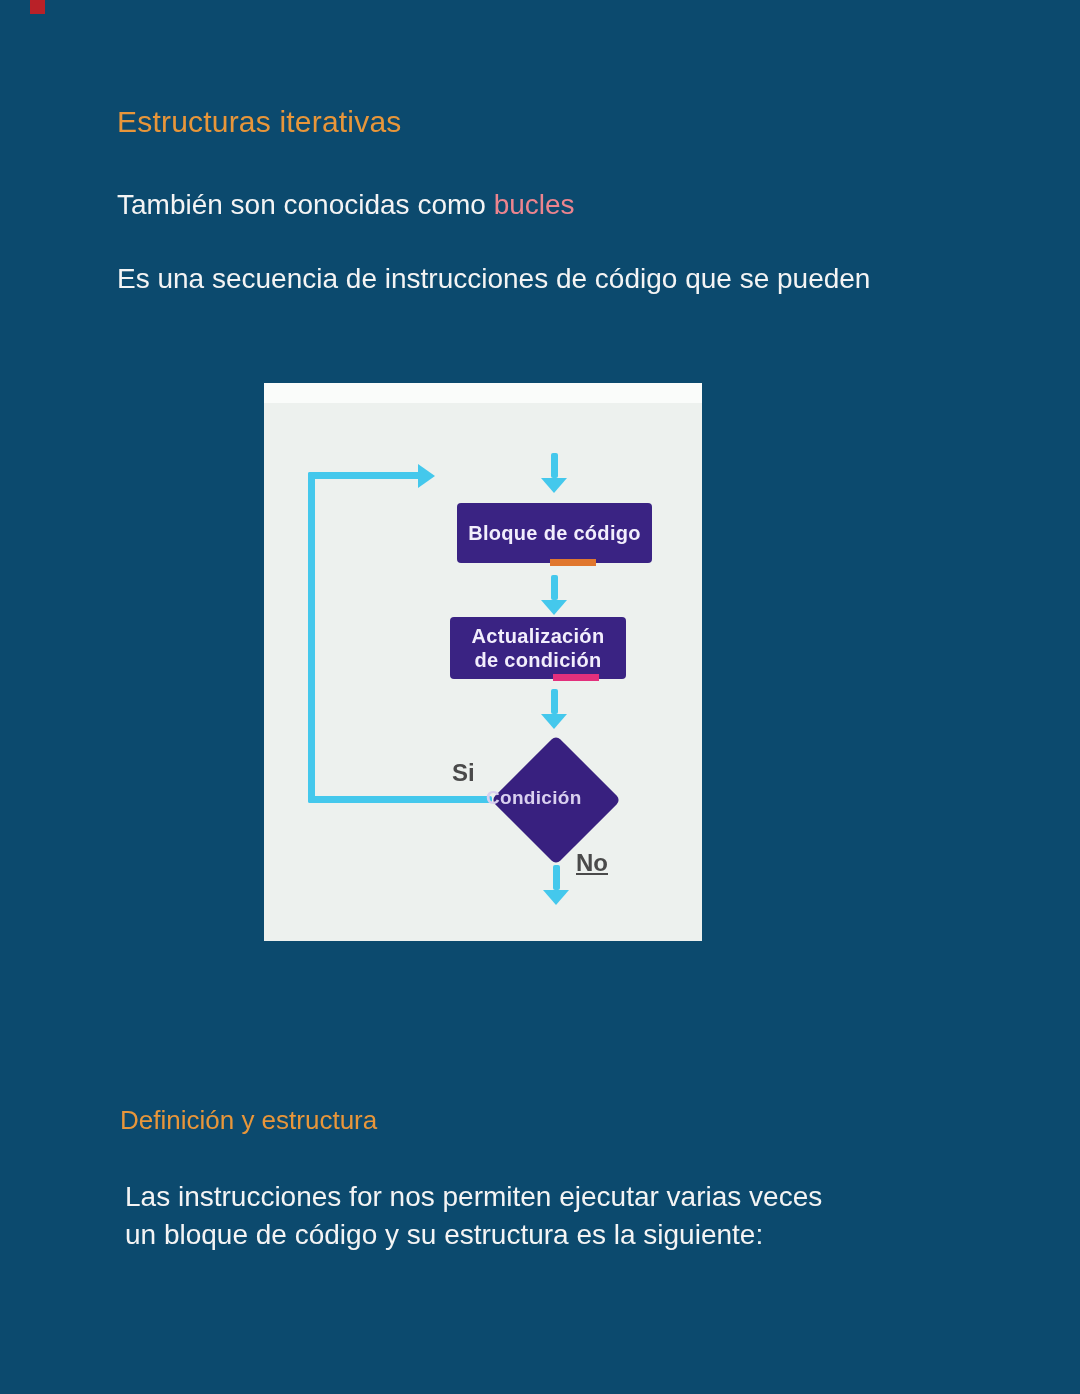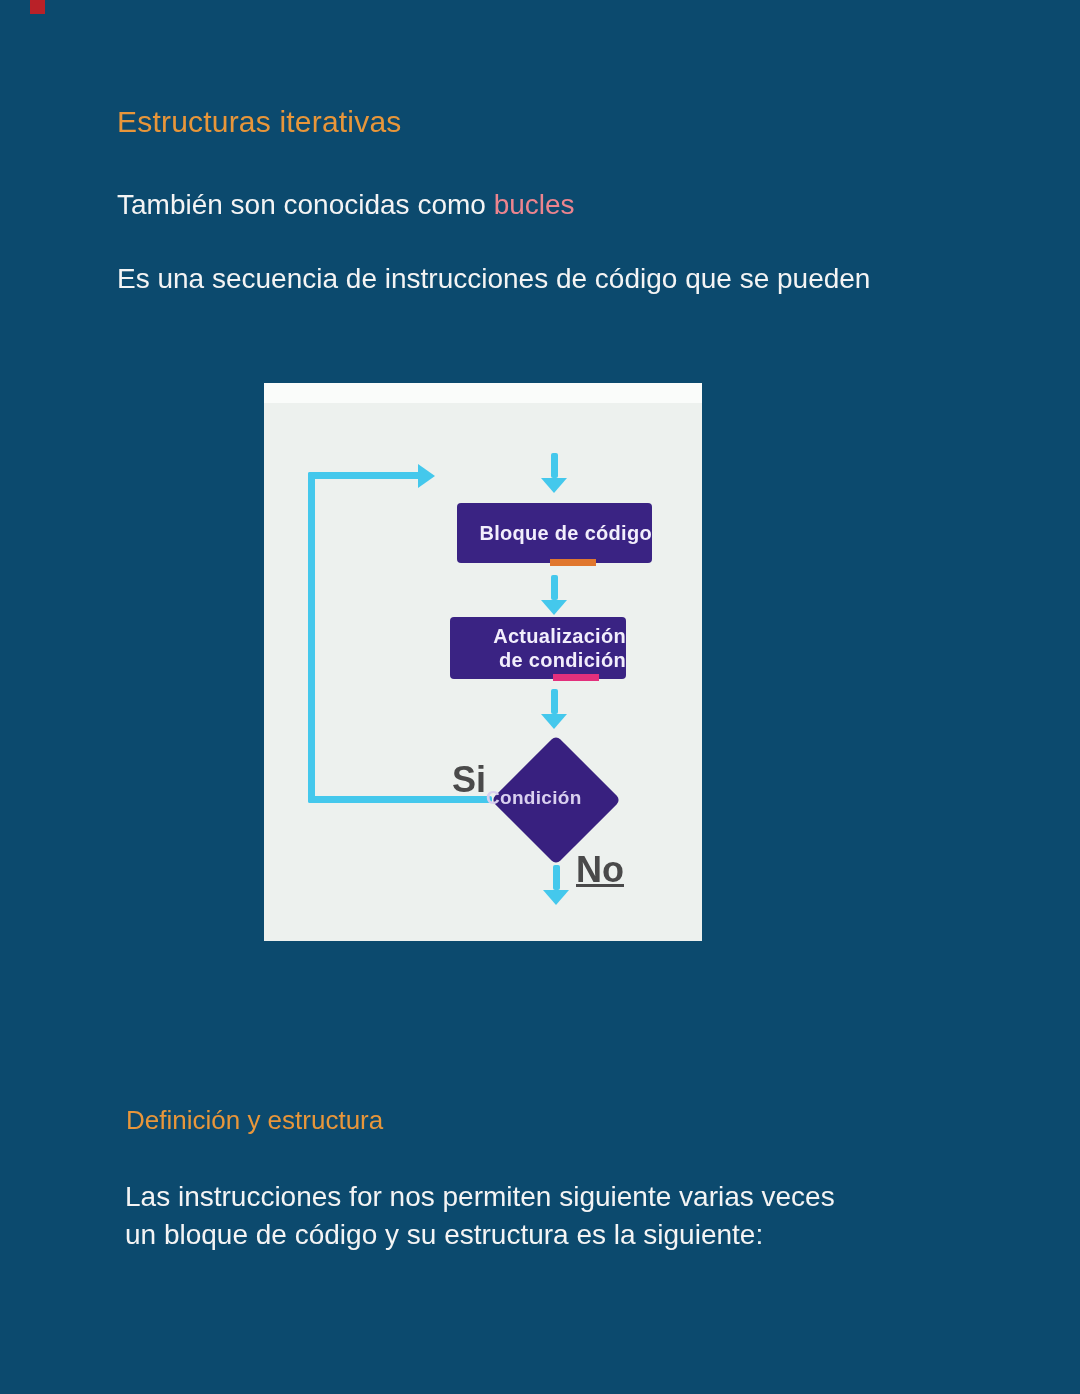--- a/index.html
+++ b/index.html
@@ -7,52 +7,52 @@
         font-family:"Liberation Sans",sans-serif;}
   .red-mark{position:absolute;left:30px;top:0;width:15px;height:14px;background:#b92128;}
 
   
   .h1-orange{position:absolute;left:117px;top:105px;font-size:30px;font-weight:400;
              color:#e8963a;letter-spacing:.2px;}
   .line-also{position:absolute;left:117px;top:189px;font-size:28px;color:#f4f4f4;}
   .line-also .hl{color:#ec848e;margin-top:43px;}
   .para-top{position:absolute;left:117px;top:260px;font-size:28px;line-height:37px;color:#f4f4f4;}
   .h2-green{position:absolute;left:125px;top:1022px;font-size:30px;font-weight:400;color:#7cba4d;}
-  .h3-orange{position:absolute;left:126px;top:1105px;font-size:26px;font-weight:400;color:#e8963a;}
+  .h3-orange{position:absolute;left:120px;top:1105px;font-size:26px;font-weight:400;color:#e8963a;}
   .para-bottom{position:absolute;left:125px;top:1178px;font-size:28px;line-height:38px;color:#f4f4f4;}
 
   
   .flowchart{position:absolute;left:264px;top:383px;width:438px;height:558px;margin:0;
              background:#edf1ee;}
   .fc-topbar{position:absolute;left:0;top:0;width:438px;height:20px;background:#fafcfa;}
 
   .loop-h{position:absolute;height:7px;background:#44c8ec;border-radius:2px;}
   .loop-v{position:absolute;width:7px;background:#44c8ec;border-radius:2px;}
   .loop-head-right{position:absolute;width:0;height:0;
       border-top:12px solid transparent;border-bottom:12px solid transparent;
       border-left:17px solid #44c8ec;}
 
   .varrow{position:absolute;width:26px;display:flex;flex-direction:column;align-items:center;}
   .varrow .shaft{width:7px;height:25px;background:#44c8ec;border-radius:2px;}
   .varrow .head{width:0;height:0;border-left:13px solid transparent;
       border-right:13px solid transparent;border-top:15px solid #44c8ec;}
 
   .fc-box{position:absolute;background:#3a2383;border-radius:4px;color:#f2eefc;
-          display:flex;flex-direction:column;align-items:flex-end;justify-content:center;
+          display:flex;flex-direction:column;align-items:center;justify-content:center;
           font-weight:bold;font-size:20px;line-height:24px;text-align:center;
           letter-spacing:.3px;}
   .strip{position:absolute;height:7px;z-index:3;}
   .strip.orange{background:#e0772e;}
   .strip.pink{background:#e3307c;}
 
   .fc-diamond{position:absolute;left:246px;top:371px;width:92px;height:92px;
               background:#38207f;transform:rotate(45deg);border-radius:6px;}
   .fc-diamond-label{position:absolute;left:222px;top:404px;width:140px;
               font-weight:bold;font-size:19px;color:#d9d0ef;letter-spacing:.3px;}
-  .fc-branch{position:absolute;font-weight:bold;font-size:36px;color:#4a4a4a;text-align:right;}
+  .fc-branch{position:absolute;font-weight:bold;font-size:24px;color:#4a4a4a;text-align:right;}
   .fc-branch.si{left:188px;top:376px;}
   .fc-branch.no{left:312px;top:466px;text-decoration:underline;}
 </style>
 </head>
 <body>
 
 <div class="page">
 
   <div class="red-mark"></div>
 
@@ -109,17 +109,17 @@
     <div class="varrow" style="left:279px;top:482px;">
       <div class="shaft"></div>
         <div class="head"></div>
     </div>
   </figure>
 
 
   <div class="h3-orange">Definición y estructura</div>
 
   <div class="para-bottom">
-    <div>Las instrucciones for nos permiten siguiente varias veces</div>
+    <div>Las instrucciones for nos permiten ejecutar varias veces</div>
     <div>un bloque de código y su estructura es la siguiente:</div>
   </div>
 
 </div>
 
 </body></html>

